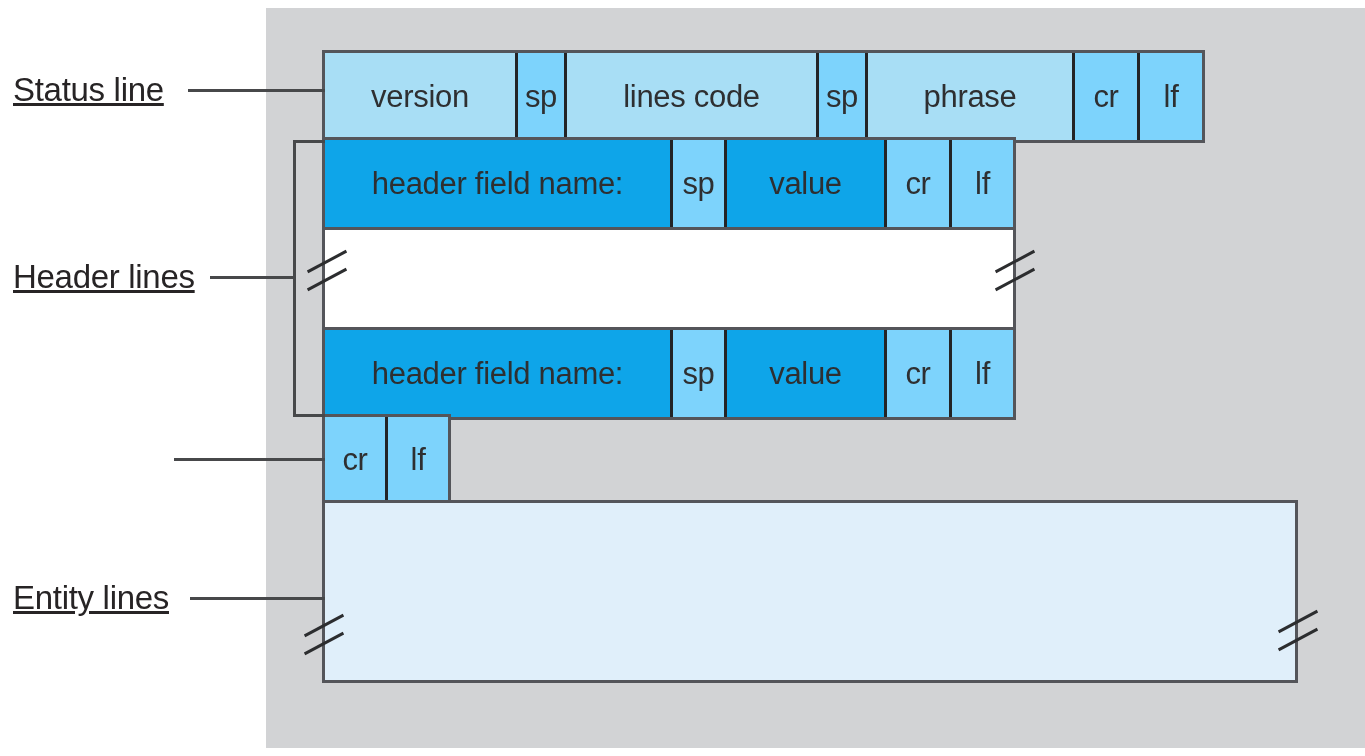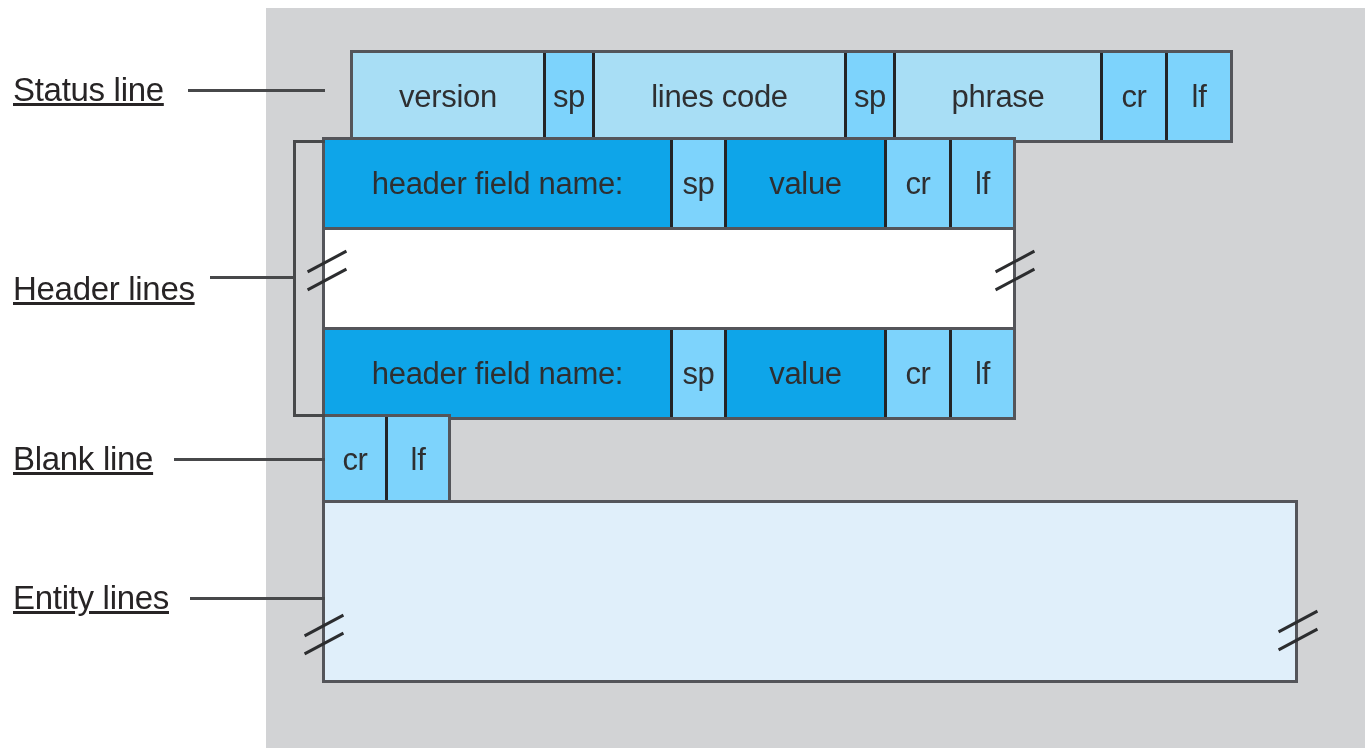--- a/index.html
+++ b/index.html
@@ -50,21 +50,21 @@
     transform:rotate(-28deg);
   }
 </style>
 </head>
 <body>
 
 <div class="stage">
 
   <div class="panel"></div>
 
-  <div class="row" style="left:322px;top:50px;width:883px;height:93px;margin-left:28px;">
+  <div class="row" style="left:322px;top:50px;width:883px;height:93px;">
     <div class="cell accent" style="width:190px">version</div>
     <div class="cell blank" style="width:46px">sp</div>
     <div class="cell accent" style="width:249px">lines code</div>
     <div class="cell blank" style="width:46px">sp</div>
     <div class="cell accent" style="width:204px">phrase</div>
     <div class="cell blank" style="width:62px">cr</div>
     <div class="cell blank" style="width:62px">lf</div>
   </div>
 
   <div class="row" style="left:322px;top:137px;width:694px;height:93px;">
@@ -94,22 +94,21 @@
     <div class="cell blank" style="width:60px">lf</div>
   </div>
 
   <div class="entity"></div>
   <div class="slash" style="left:302px;top:624px;"></div>
   <div class="slash" style="left:302px;top:642px;"></div>
   <div class="slash" style="left:1276px;top:620px;"></div>
   <div class="slash" style="left:1276px;top:638px;"></div>
 
   <div class="lbl" style="top:72px;">Status line</div>
-  <div class="lbl" style="top:271px;">Header lines</div>
-  <div class="lbl" style="top:441px;">Blank line</div>
+  <div class="lbl" style="top:259px;">Header lines</div>
   <div class="lbl" style="top:580px;">Entity lines</div>
 
   <div class="hline" style="left:188px;top:89px;width:137px;"></div>
   <div class="hline" style="left:210px;top:276px;width:86px;"></div>
   <div class="hline" style="left:174px;top:458px;width:151px;"></div>
   <div class="hline" style="left:190px;top:597px;width:135px;"></div>
 
   <div class="vline" style="left:293px;top:140px;height:277px;"></div>
   <div class="hline" style="left:293px;top:140px;width:32px;"></div>
   <div class="hline" style="left:293px;top:414px;width:32px;"></div>

